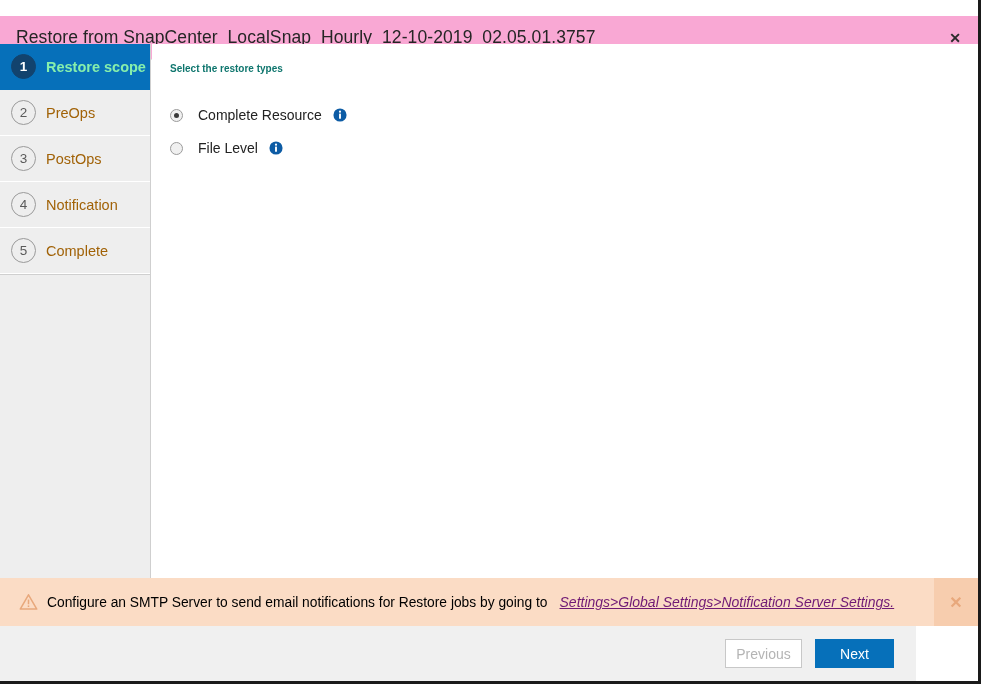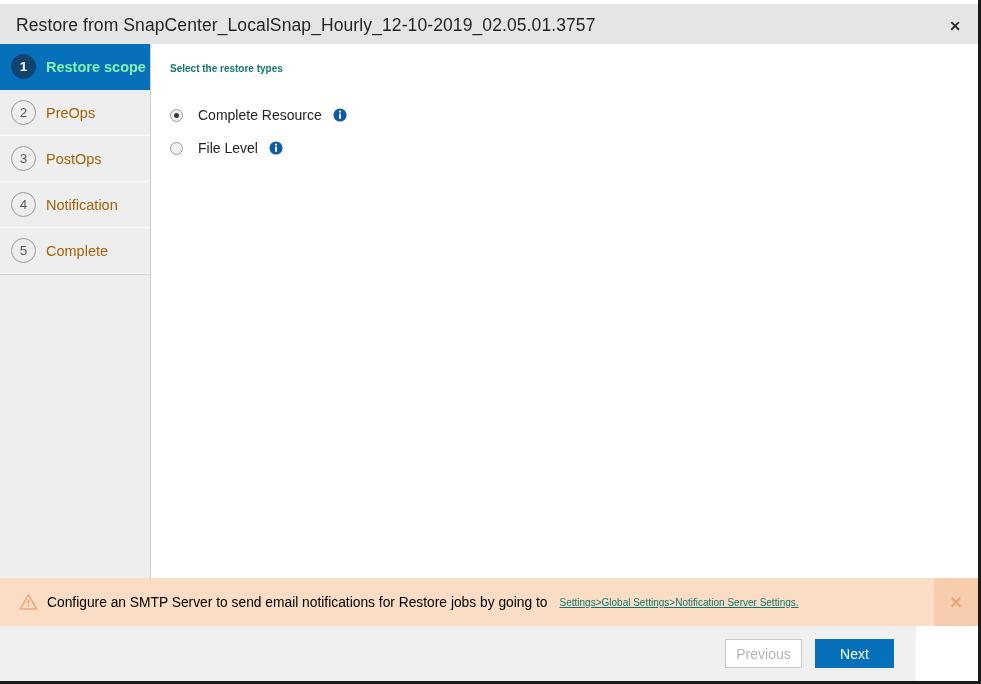--- a/index.html
+++ b/index.html
@@ -19,24 +19,24 @@
     box-sizing: border-box;
     background: #ffffff;
     border-right: 3px solid #1a1a1a;
     border-bottom: 3px solid #1a1a1a;
     overflow: hidden;
   }
 
   
   .titlebar {
     position: absolute;
-    left: 0; top: 4px;
+    left: 0; top: 16px;
     width: 978px;
     height: 44px;
-    background: #e5e5e5;
+    background: #f9a8d4;
     border-bottom: 1px solid #e2e2e2;
     box-sizing: border-box;
   }
   .titlebar-text {
     position: absolute;
     left: 16px;
     top: 11px;
     font-size: 17.5px;
     color: #252525;
     white-space: nowrap;
@@ -199,25 +199,26 @@
     flex: 0 0 auto;
   }
   .banner-text {
     margin-left: 9px;
     font-size: 13.8px;
     color: #000000;
     white-space: nowrap;
   }
   .banner-link {
     margin-left: 12px;
-    font-size: 10px;
-    color: #0f766e;
+    font-size: 14px;
+    color: #701a75;
     text-decoration: underline;
     white-space: nowrap;
     cursor: pointer;
+    font-style: italic;
   }
   .banner-close {
     position: absolute;
     right: 0;
     top: 0;
     width: 44px;
     height: 48px;
     background: #f7cdae;
     color: #e8a87c;
     font-size: 16px;

